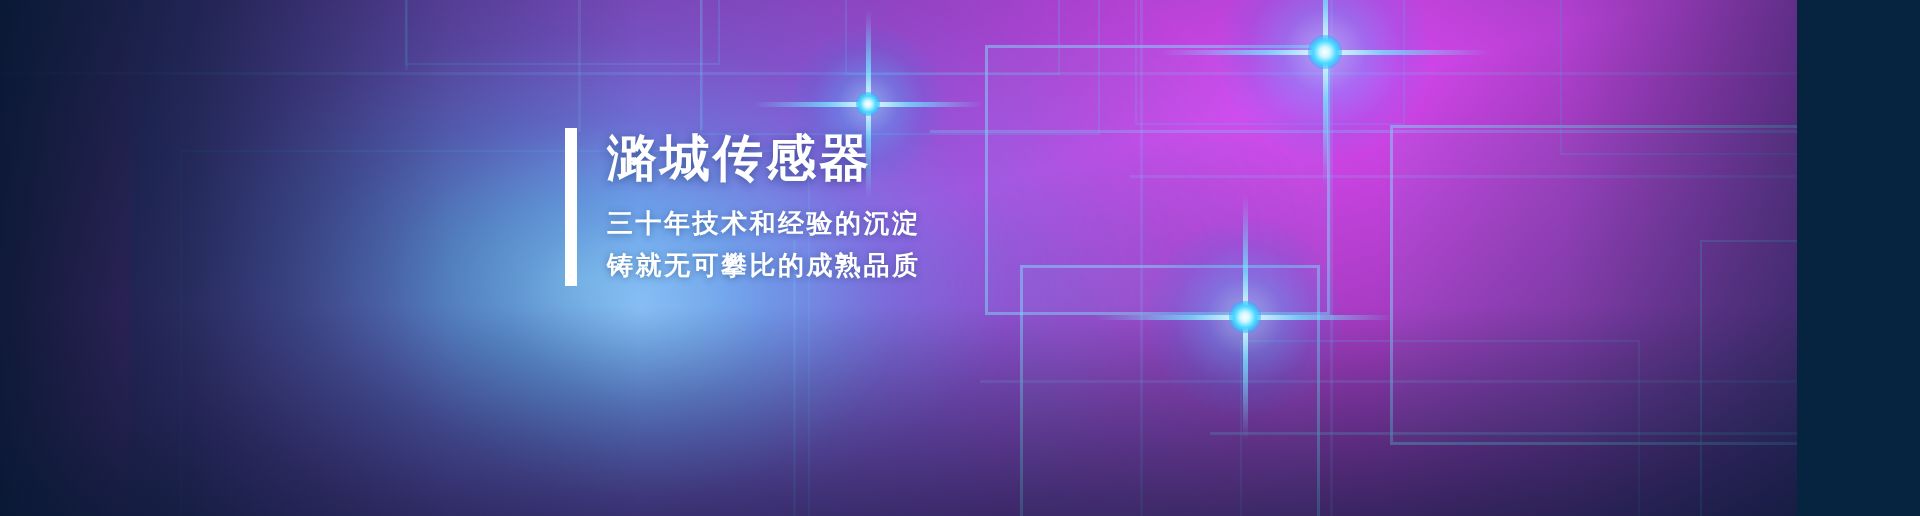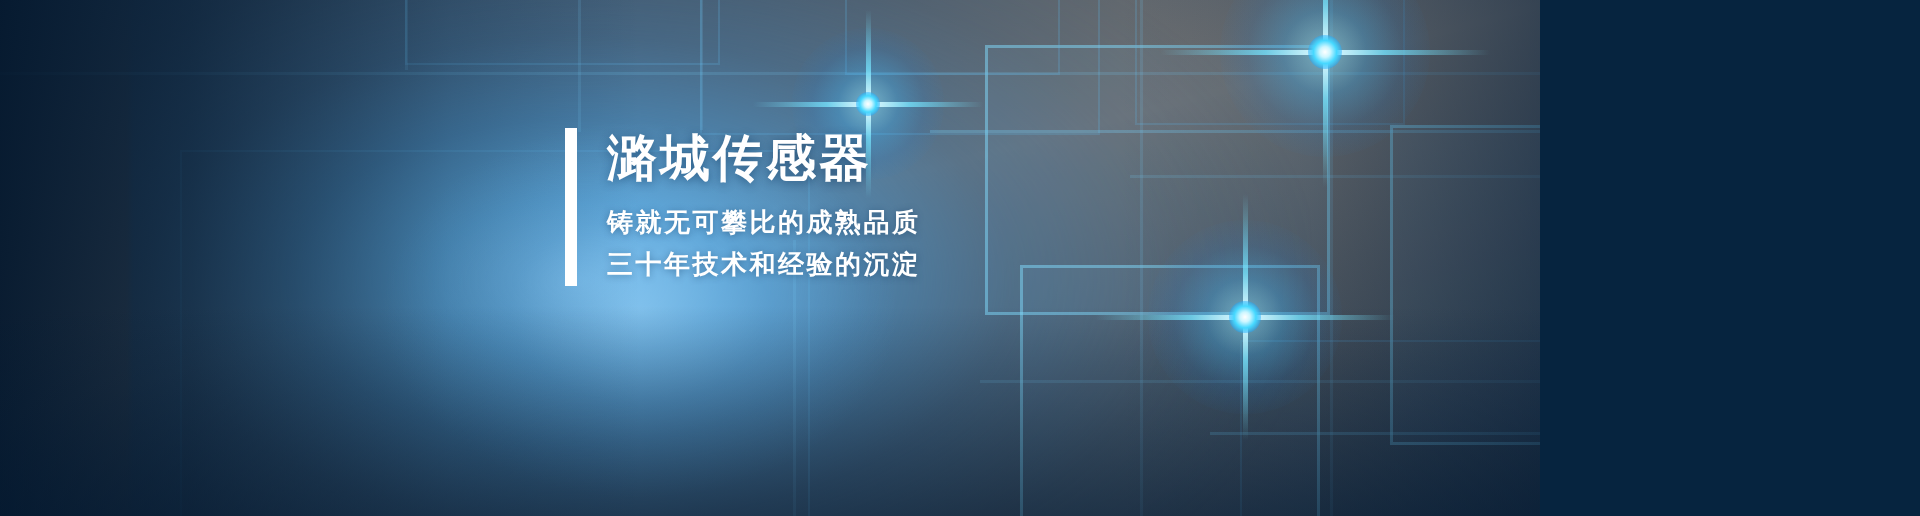--- a/index.html
+++ b/index.html
@@ -1,23 +1,23 @@
 <!DOCTYPE html>
 <html><head>
 <meta charset="utf-8">
 <title>Banner</title>
 <style>
   html,body{margin:0;padding:0;background:#06243f;}
   *{box-sizing:border-box;}
   #banner{
     position:relative;
-    width:1540px;height:516px;
+    width:1797px;height:516px;
     overflow:hidden;
-    font-family:Liberation Serif, serif;
-    background:#737373;
+    font-family:Liberation Sans, sans-serif;
+    background:#d946ef;
   }
   
   .bg-base{
     position:absolute;inset:0;
     background:
       linear-gradient(100deg,
         #042murky 0%, #04284a 0%,
         #04284a 10%,
         #073863 28%,
         #0c5490 48%,
@@ -202,18 +202,18 @@
         <div class="ray-h" style="width: 300px; margin-left: -150px;"></div>
         <div class="ray-v" style="height: 246px; margin-top: -123px;"></div>
         <div class="core" style="width: 31.28px; height: 31.28px; margin: -15.64px 0px 0px -15.64px;"></div>
       </div>
     </div>
 
   <div class="textblock">
     <div class="accent-bar"></div>
     <div class="copy">
       <h1 class="title">潞城传感器</h1>
+      <p class="sub">三十年技术和经验的沉淀</p>
       <p class="sub">铸就无可攀比的成熟品质</p>
-      <p class="sub">三十年技术和经验的沉淀</p>
     </div>
   </div>
 
 </div>
 
 </body></html>

